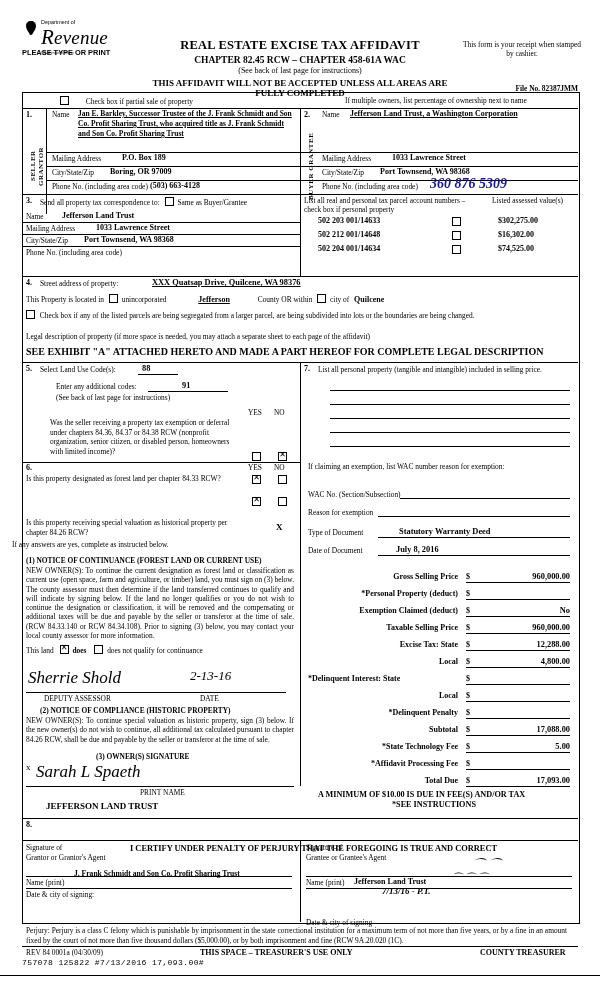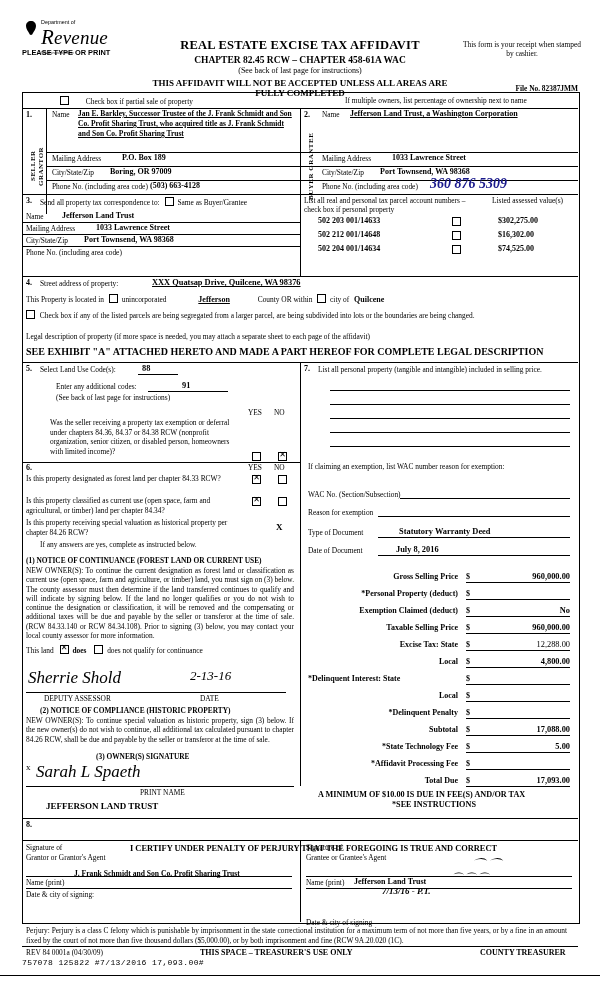--- a/index.html
+++ b/index.html
@@ -192,28 +192,27 @@
 
   <div class="hl" style="left:22px;top:462px;width:278px;"></div>
   <div class="sec-num" style="position:absolute;left:26px;top:463px;">6.</div>
   <div class="lbl" style="position:absolute;left:248px;top:463px;">YES</div>
   <div class="lbl" style="position:absolute;left:274px;top:463px;">NO</div>
 
   <div class="lbl" style="position:absolute;left:26px;top:474px;width:215px;line-height:9.5px;">Is this property designated as forest land per chapter 84.33 RCW?</div>
   <div style="position:absolute;left:252px;top:475px;" class="box x"></div>
   <div style="position:absolute;left:278px;top:475px;" class="box"></div>
 
-  <div class="lbl" style="position:absolute;left:26px;top:496px;width:215px;line-height:9.5px;">Is this property classified as current use (open space, farm and agricultural, or timber) land per chapter 84.34?</div>
   <div style="position:absolute;left:252px;top:497px;" class="box x"></div>
   <div style="position:absolute;left:278px;top:497px;" class="box"></div>
 
   <div class="lbl" style="position:absolute;left:26px;top:518px;width:215px;line-height:9.5px;">Is this property receiving special valuation as historical property per chapter 84.26 RCW?</div>
   <div style="position:absolute;left:276px;top:522px;font-size:9px;font-weight:bold;">X</div>
 
-  <div class="lbl" style="position:absolute;left:40px;top:540px;">If any answers are yes, complete as instructed below.</div>
+  <div class="lbl" style="position:absolute;left:12px;top:540px;">If any answers are yes, complete as instructed below.</div>
 
   <div class="lbl bold" style="position:absolute;left:26px;top:556px;">(1) NOTICE OF CONTINUANCE (FOREST LAND OR CURRENT USE)</div>
   <div class="lbl" style="position:absolute;left:26px;top:566px;width:268px;line-height:9.3px;text-align:justify;">NEW OWNER(S): To continue the current designation as forest land or classification as current use (open space, farm and agriculture, or timber) land, you must sign on (3) below. The county assessor must then determine if the land transferred continues to qualify and will indicate by signing below. If the land no longer qualifies or you do not wish to continue the designation or classification, it will be removed and the compensating or additional taxes will be due and payable by the seller or transferor at the time of sale. (RCW 84.33.140 or RCW 84.34.108). Prior to signing (3) below, you may contact your local county assessor for more information.</div>
 
   <div class="lbl" style="position:absolute;left:26px;top:645px;">
     <span>This land</span>
     <span class="box x" style="margin-left:4px;"></span>
     <span class="bold" style="margin-left:2px;">does</span>
     <span class="box" style="margin-left:6px;"></span>
     <span style="margin-left:2px;">does not  qualify for continuance</span>
@@ -269,21 +268,21 @@
       <div style="position: absolute; left: 308px; top: 606px; width: 150px; text-align: right; font-size: 8px; font-weight: bold;">Exemption Claimed (deduct)</div>
       <div style="position: absolute; left: 466px; top: 606px; font-size: 8px; font-weight: bold;">$</div>
       <div style="position: absolute; left: 478px; top: 606px; width: 92px; text-align: right; font-size: 8.4px; font-weight: bold;">No</div>
       <div class="rline" style="position: absolute; left: 466px; top: 616px; width: 104px;"></div>
       <div style="position: absolute; left: 308px; top: 623px; width: 150px; text-align: right; font-size: 8px; font-weight: bold;">Taxable Selling Price</div>
       <div style="position: absolute; left: 466px; top: 623px; font-size: 8px; font-weight: bold;">$</div>
       <div style="position: absolute; left: 478px; top: 623px; width: 92px; text-align: right; font-size: 8.4px; font-weight: bold;">960,000.00</div>
       <div class="rline" style="position: absolute; left: 466px; top: 633px; width: 104px;"></div>
       <div style="position: absolute; left: 308px; top: 640px; width: 150px; text-align: right; font-size: 8px; font-weight: bold;">Excise Tax:  State</div>
       <div style="position: absolute; left: 466px; top: 640px; font-size: 8px; font-weight: bold;">$</div>
-      <div style="position: absolute; left: 478px; top: 640px; width: 92px; text-align: right; font-size: 8.4px; font-weight: normal;">12,288.00</div>
+      <div style="position: absolute; left: 478px; top: 640px; width: 92px; text-align: right; font-size: 8.4px; font-weight: bold;">12,288.00</div>
       <div class="rline" style="position: absolute; left: 466px; top: 650px; width: 104px;"></div>
       <div style="position: absolute; left: 308px; top: 657px; width: 150px; text-align: right; font-size: 8px; font-weight: bold;">Local</div>
       <div style="position: absolute; left: 466px; top: 657px; font-size: 8px; font-weight: bold;">$</div>
       <div style="position: absolute; left: 478px; top: 657px; width: 92px; text-align: right; font-size: 8.4px; font-weight: bold;">4,800.00</div>
       <div class="rline" style="position: absolute; left: 466px; top: 667px; width: 104px;"></div>
       <div style="position: absolute; left: 308px; top: 674px; width: 150px; font-size: 8px; font-weight: bold;">*Delinquent Interest:  State</div>
       <div style="position: absolute; left: 466px; top: 674px; font-size: 8px; font-weight: bold;">$</div>
       <div style="position: absolute; left: 478px; top: 674px; width: 92px; text-align: right; font-size: 8.4px; font-weight: bold;"></div>
       <div class="rline" style="position: absolute; left: 466px; top: 684px; width: 104px;"></div>
       <div style="position: absolute; left: 308px; top: 691px; width: 150px; text-align: right; font-size: 8px; font-weight: bold;">Local</div>

